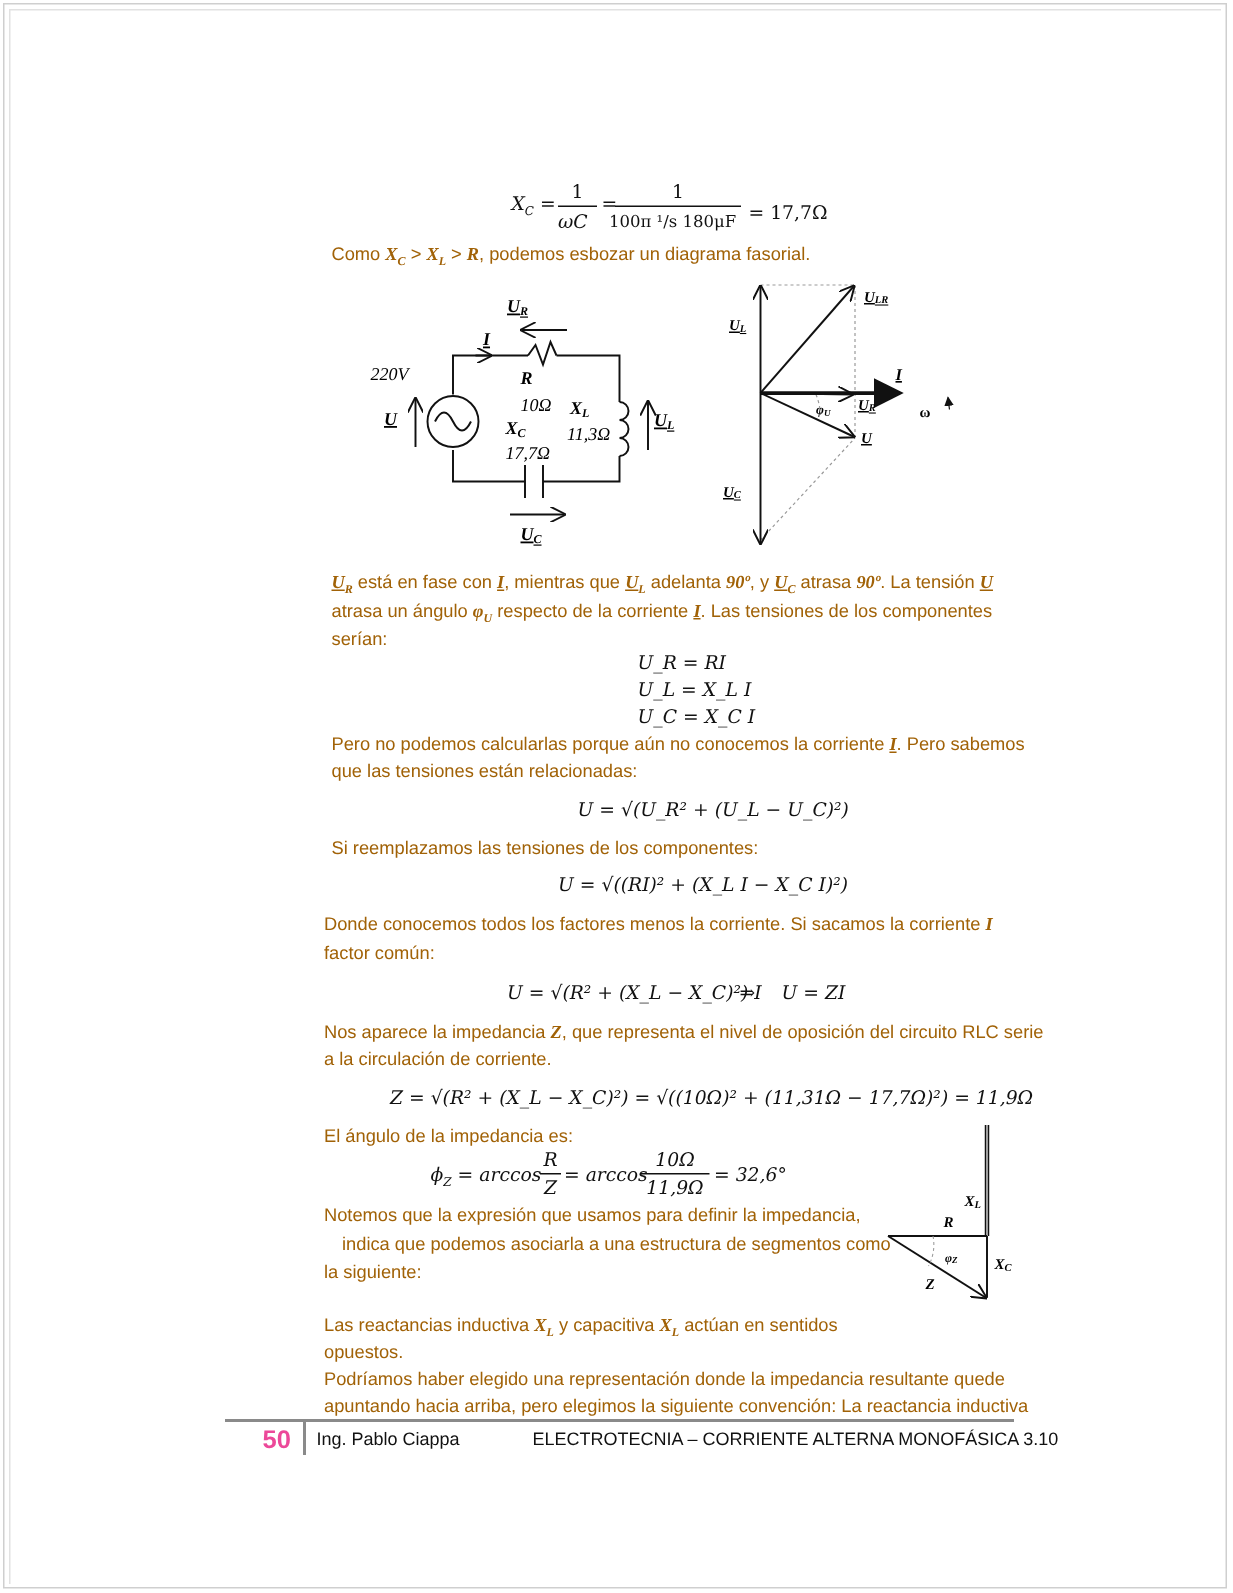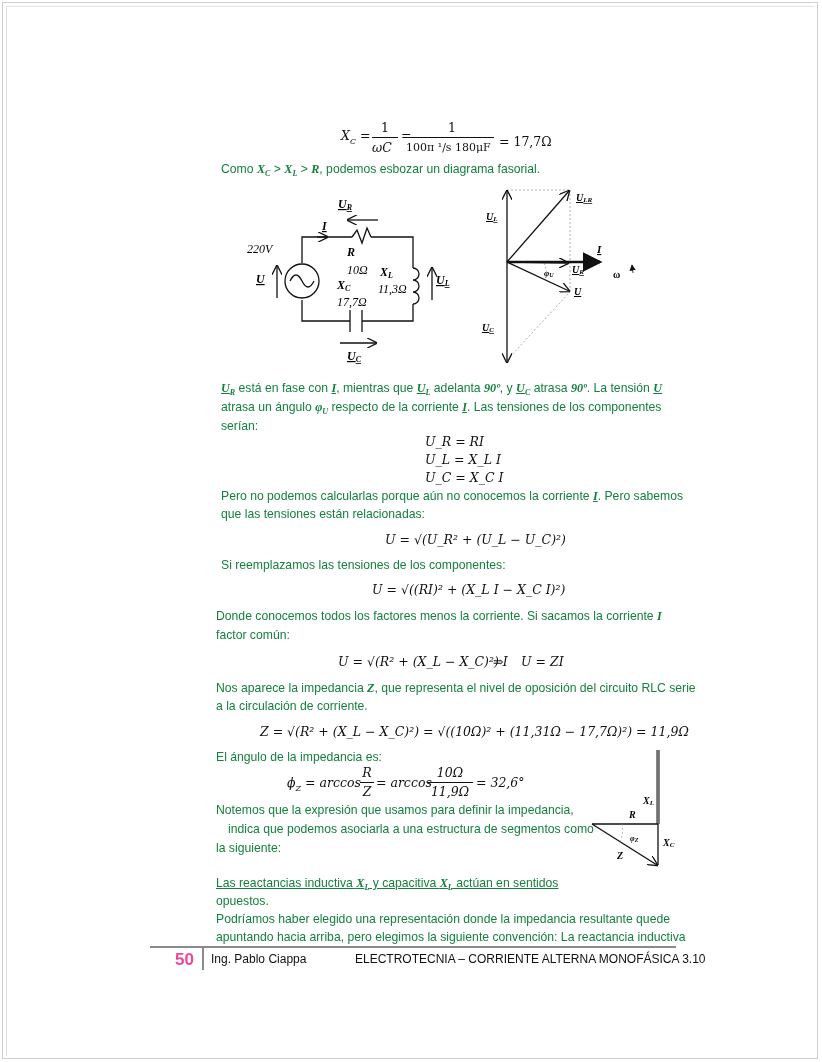--- a/index.html
+++ b/index.html
@@ -1,19 +1,19 @@
 <!DOCTYPE html>
 <html><head>
 <meta charset="utf-8">
 <style>
   html, body { margin:0; padding:0; background:#ffffff; }
   body { width:822px; height:1062px; position:relative; overflow:hidden; }
   .frame { position:absolute; left:2px; top:2px; width:816px; height:1057px; border:1px solid #cfcfcf; box-sizing:border-box; }
   .frame-in { position:absolute; left:6px; top:6px; width:808px; height:1050px; border-left:1px solid #e2e2e2; border-top:1px solid #e2e2e2; box-sizing:border-box; }
-  .txt { position:absolute; font-family:"Liberation Sans", sans-serif; font-size:12.2px; color:#15803d; white-space:nowrap; line-height:16px; }
+  .txt { position:absolute; font-family:"Liberation Sans", sans-serif; font-size:12.2px; color:#a16207; white-space:nowrap; line-height:16px; }
   .m { font-family:"DejaVu Serif", serif; font-style:italic; color:#111; }
   .math { position:absolute; font-family:"DejaVu Serif", serif; font-size:12.5px; color:#111; white-space:nowrap; }
   .bi { font-family:"Liberation Serif", serif; font-weight:bold; font-style:italic; }
   .u { text-decoration:underline; }
   sub { font-size:8px; }
   svg text { font-family:"Liberation Serif", serif; }
   .footline { position:absolute; left:150px; top:946px; width:526px; height:2px; background:#8a8a8a; }
   .pagenum { position:absolute; left:175px; top:950px; font-family:"Liberation Sans", sans-serif; font-weight:bold; font-size:17px; color:#ec4899; }
   .footsep { position:absolute; left:202px; top:948px; width:2px; height:22px; background:#8a8a8a; }
   .foottxt { position:absolute; top:952px; font-family:"Liberation Sans", sans-serif; font-size:12px; color:#111; white-space:nowrap; }
@@ -184,21 +184,21 @@
     <line x1="12" y1="104" x2="77" y2="145" stroke-width="1.3" marker-end="url(#tz)"></line>
     <path d="M42,104 a30,30 0 0 1 -3,20" stroke="#999" stroke-width="0.7" stroke-dasharray="2,2"></path>
   </g>
   <text x="63" y="84" font-size="10" font-weight="bold" font-style="italic"><tspan>X</tspan><tspan font-size="7" dy="1">L</tspan></text>
   <text x="49" y="98" font-size="10" font-weight="bold" font-style="italic">R</text>
   <text x="50" y="121" font-size="8" font-weight="bold" font-style="italic"><tspan>φ</tspan><tspan font-size="6" dy="1">Z</tspan></text>
   <text x="37" y="139" font-size="10" font-weight="bold" font-style="italic">Z</text>
   <text x="83" y="126" font-size="10" font-weight="bold" font-style="italic"><tspan>X</tspan><tspan font-size="7" dy="1">C</tspan></text>
 </svg>
 
-<div class="txt" style="left:216px;top:875px;text-decoration:underline;">
+<div class="txt" style="left:216px;top:875px;">
   <span>Las reactancias inductiva </span><span class="bi">X</span><sub class="bi">L</sub><span> y capacitiva </span><span class="bi">X</span><sub class="bi">L</sub><span> actúan en sentidos</span>
 </div>
 <div class="txt" style="left:216px;top:893px;">opuestos.</div>
 <div class="txt" style="left:216px;top:911px;">Podríamos haber elegido una representación donde la impedancia resultante quede</div>
 <div class="txt" style="left:216px;top:929px;">apuntando hacia arriba, pero elegimos la siguiente convención: La reactancia inductiva</div>
 
 <div class="footline"></div>
 <div class="pagenum">50</div>
 <div class="footsep"></div>
 <div class="foottxt" style="left:211px;">Ing. Pablo Ciappa</div>

